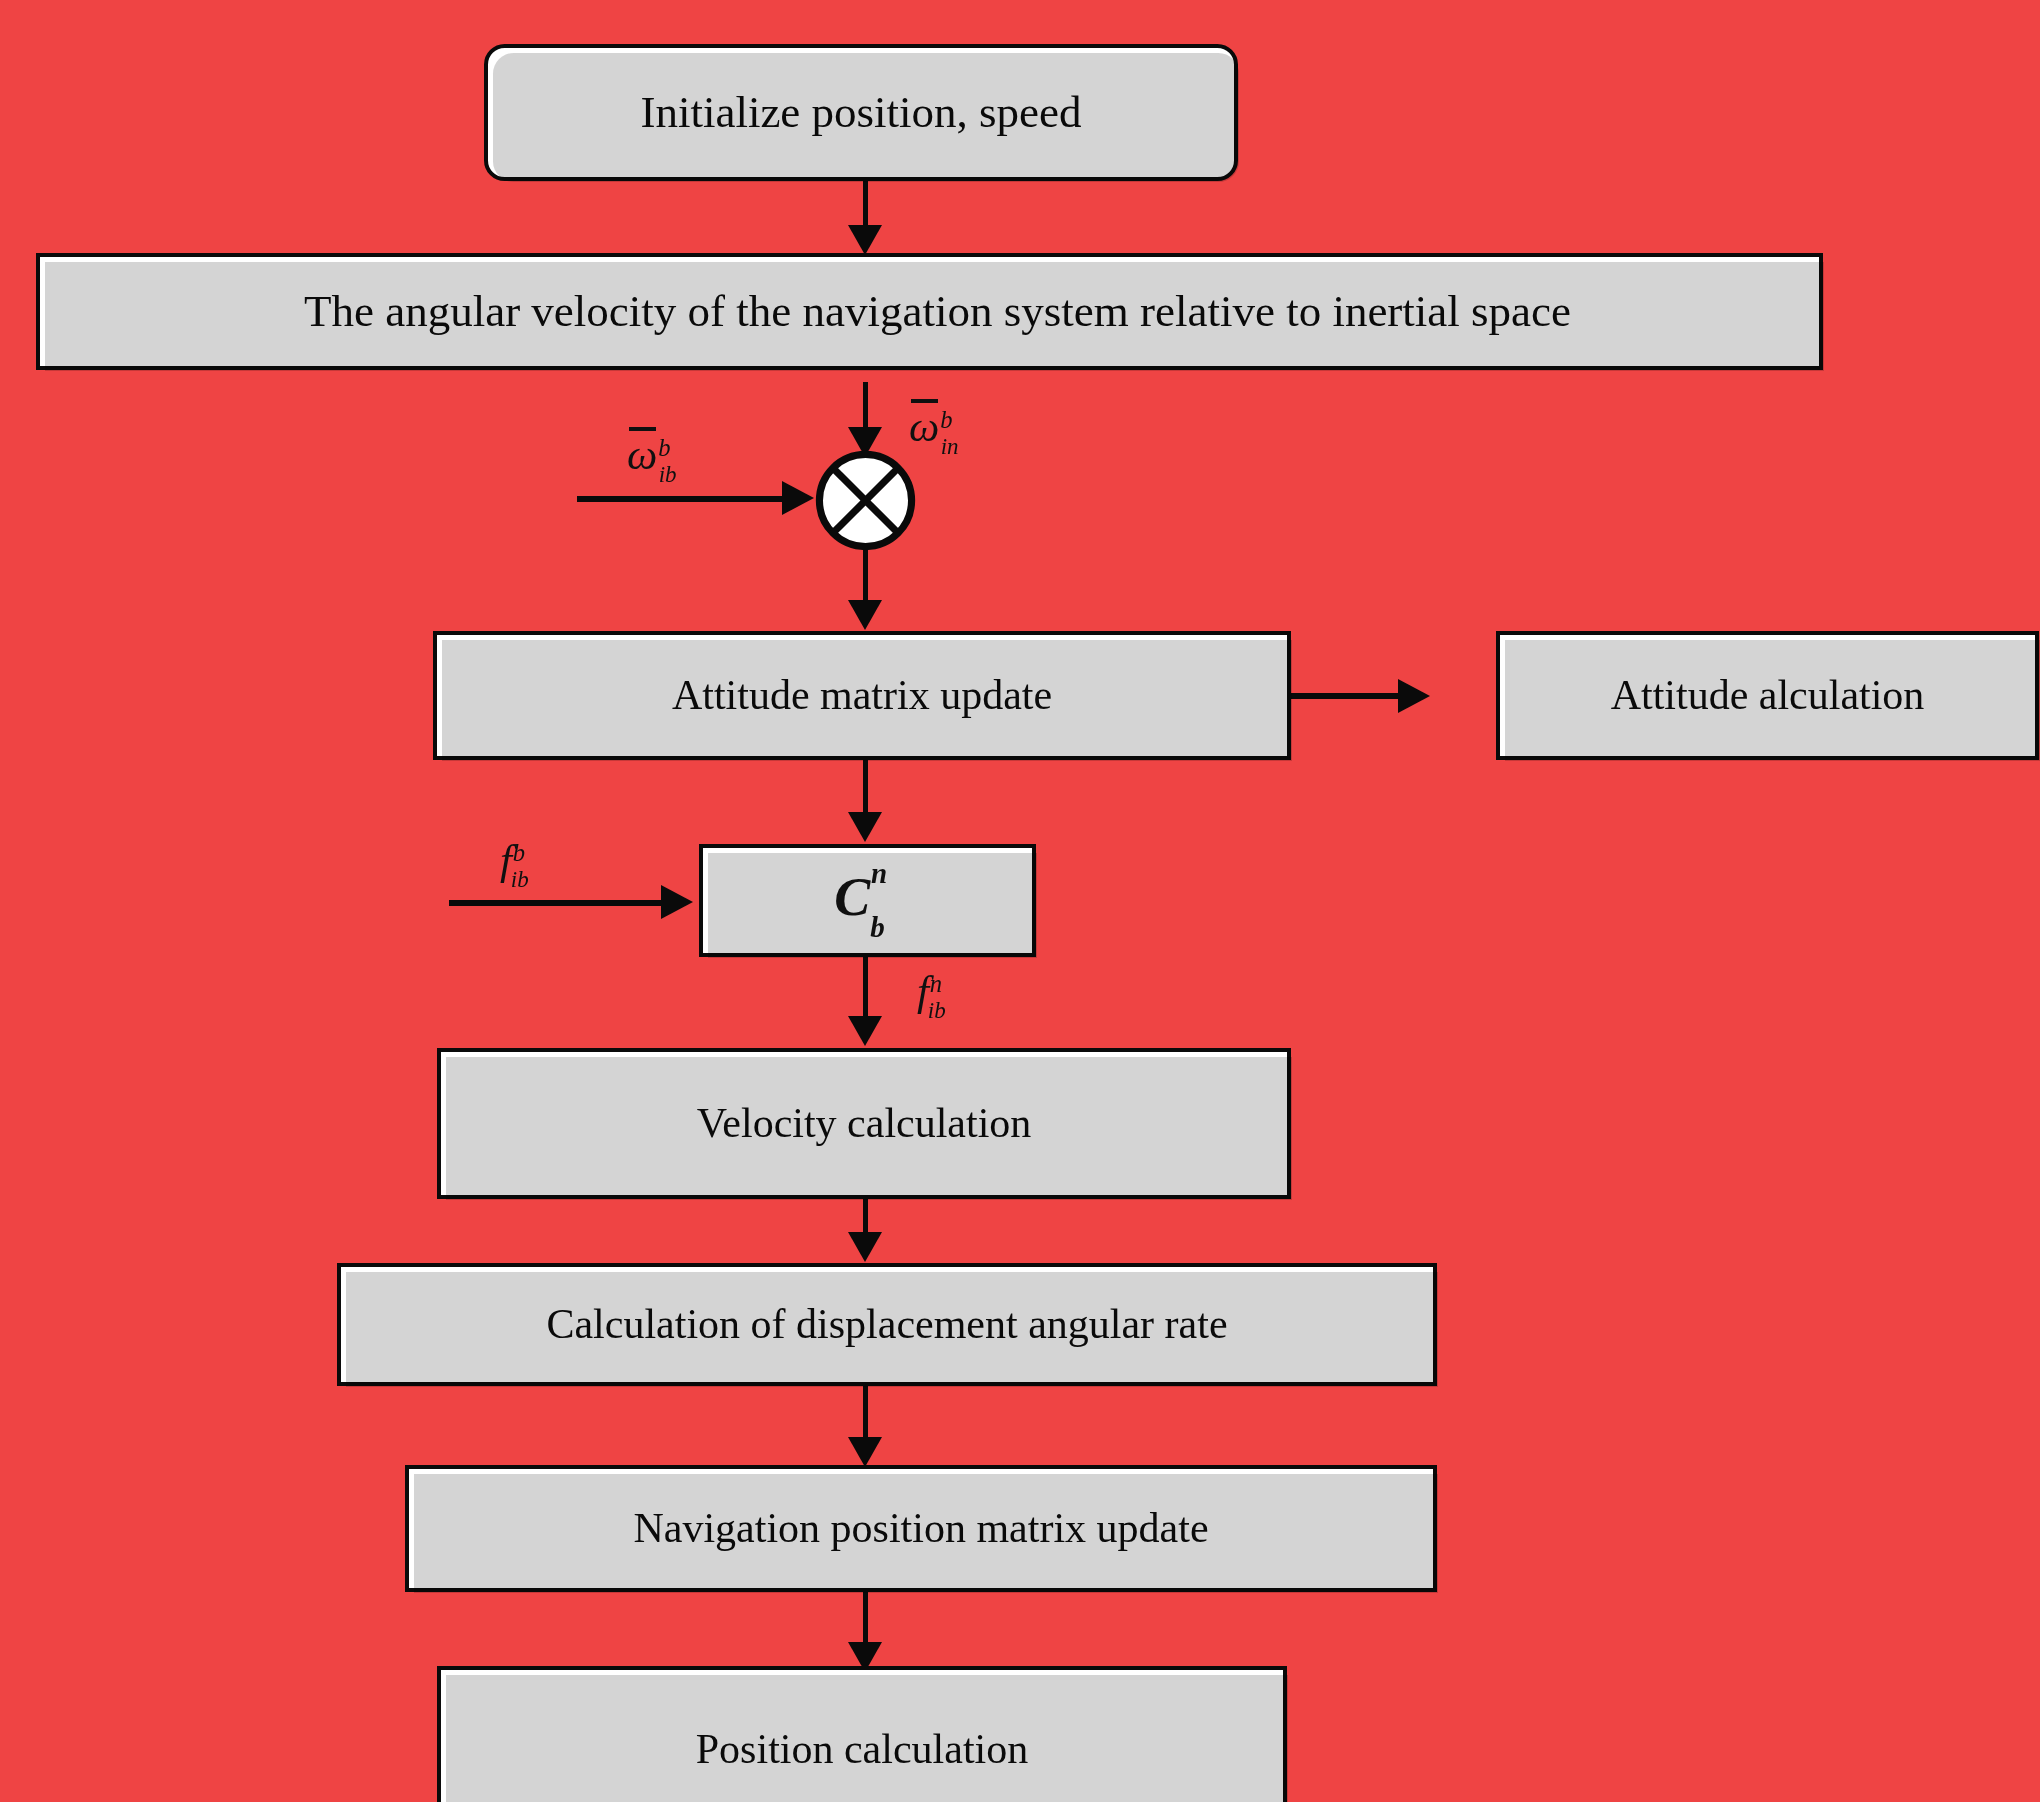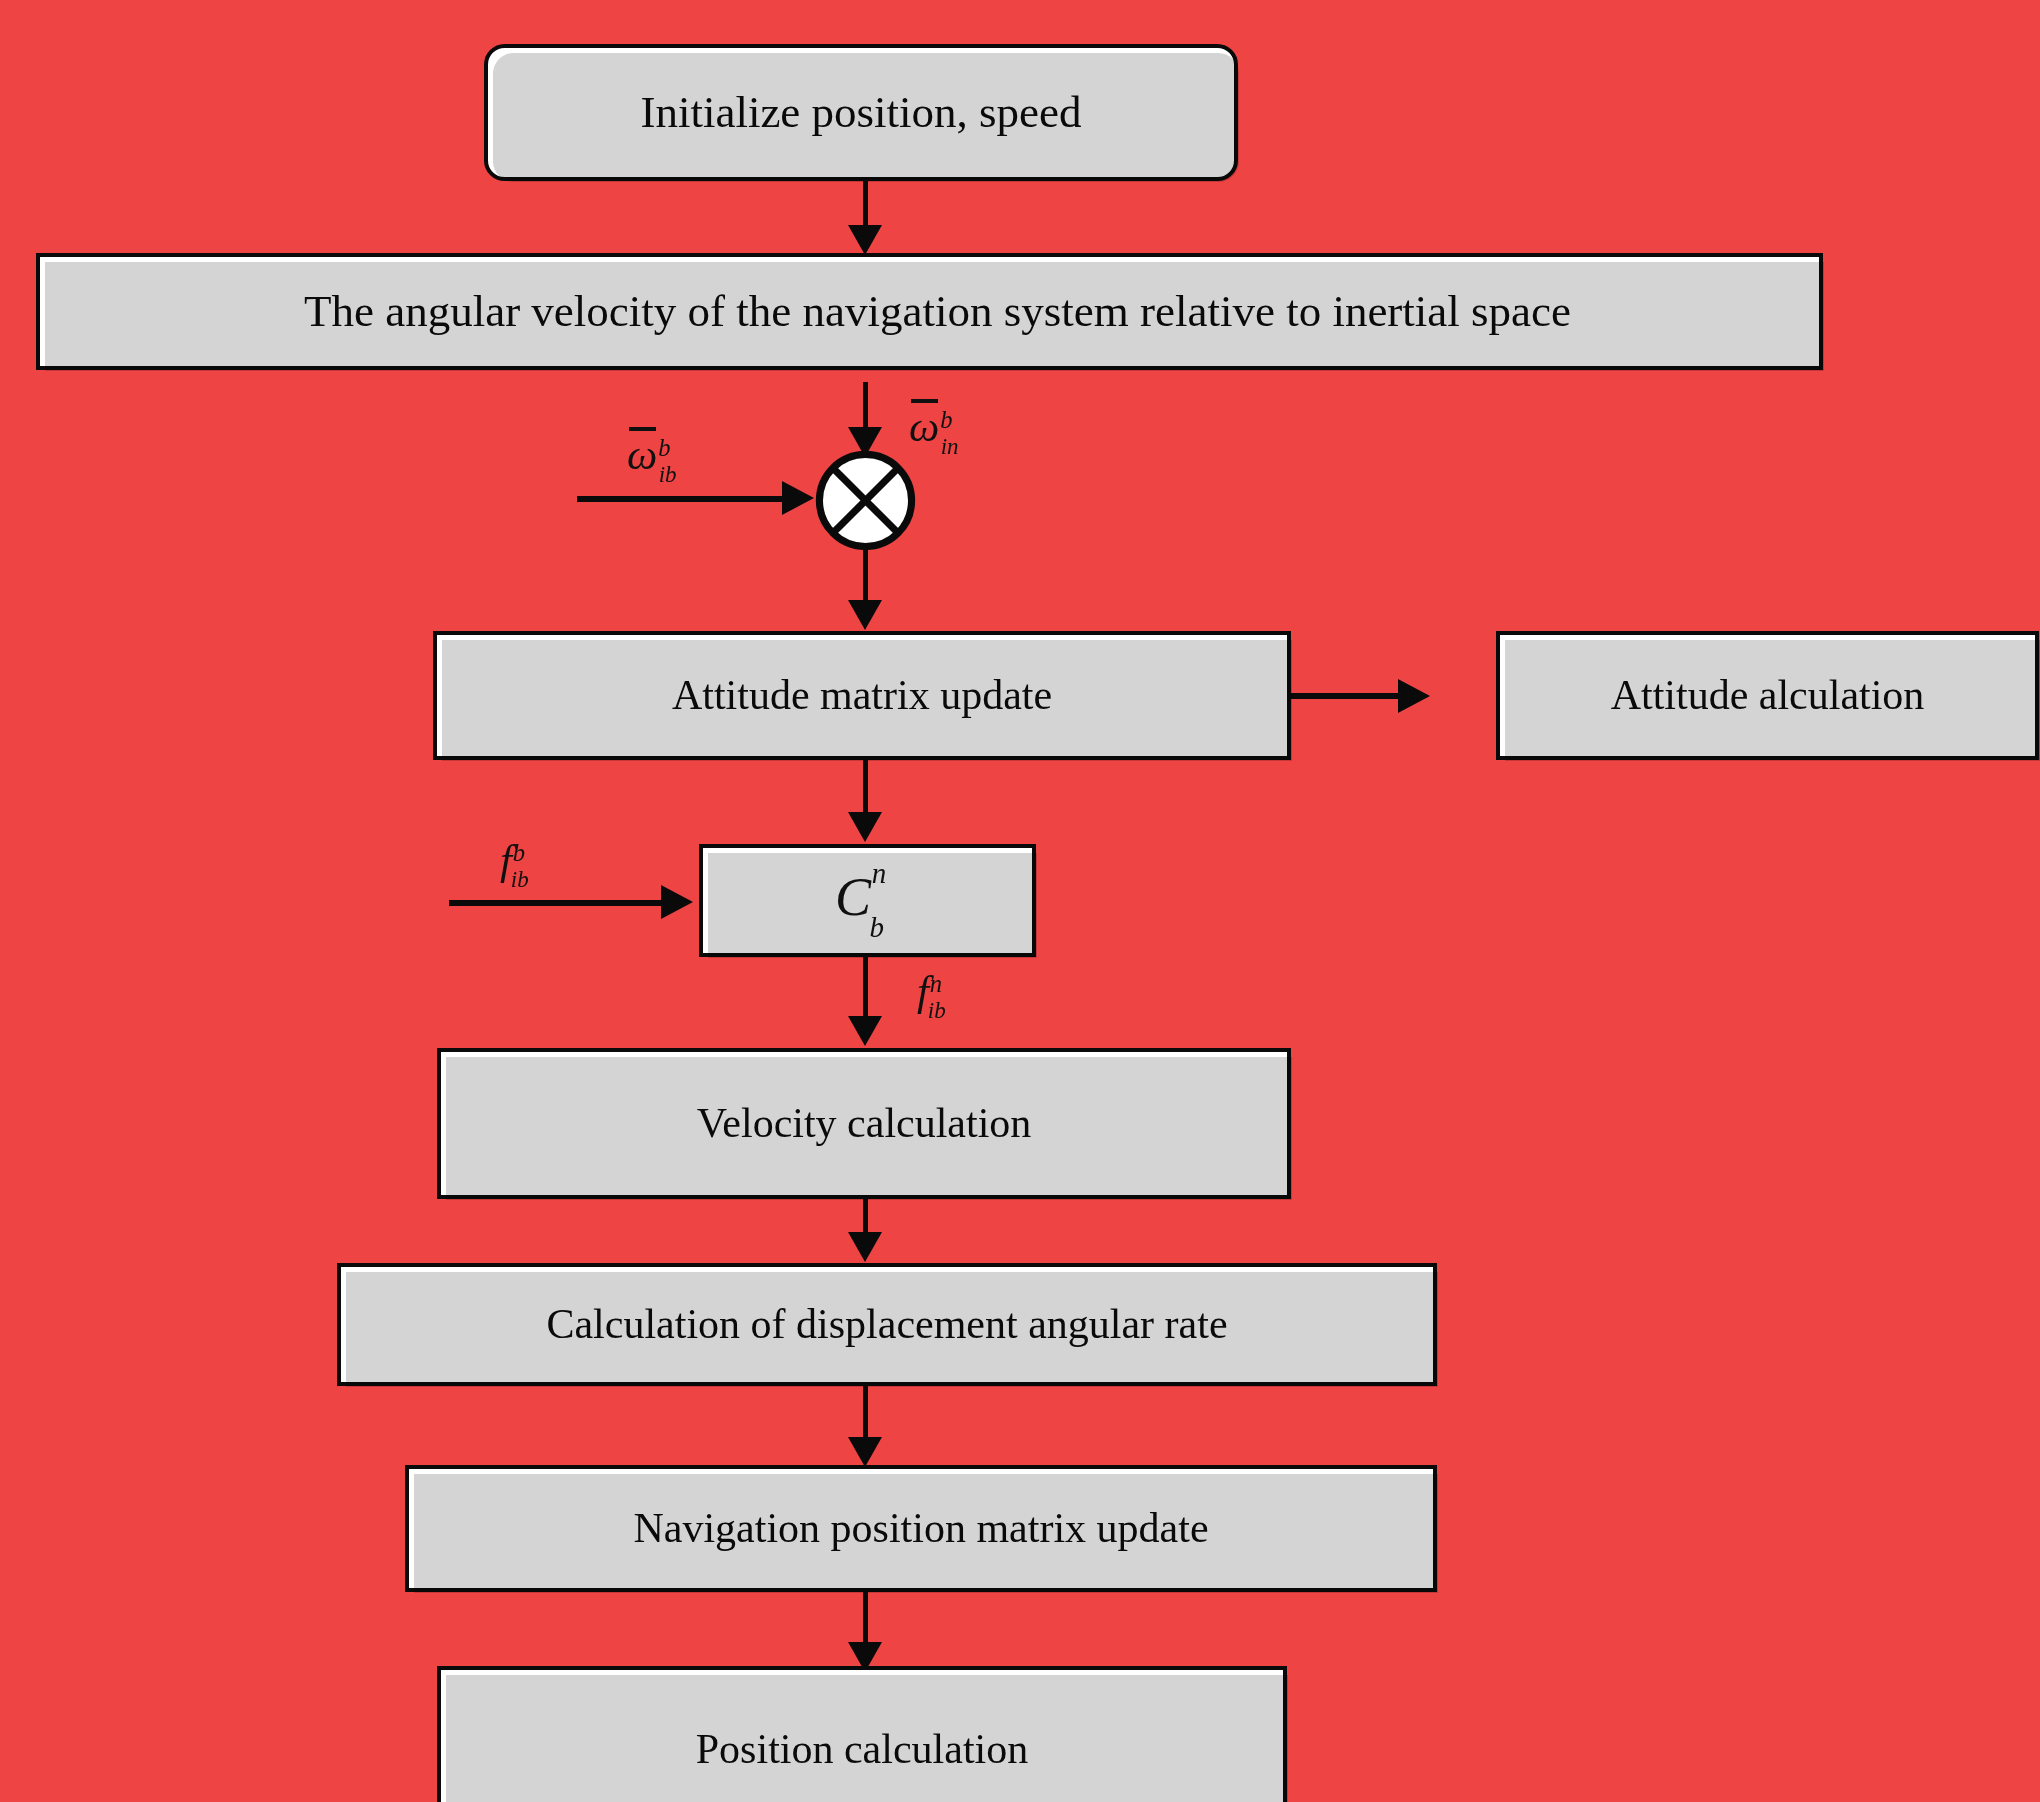--- a/index.html
+++ b/index.html
@@ -199,21 +199,21 @@
   <div class="arrow-down" style="left:848px; top:812px;"></div>
 
   <div class="mathlbl tight" style="left:500px; top:838px;">
     <span class="base">f</span><span class="sup">b</span><span class="sub">ib</span>
   </div>
 
   <div class="hline" style="left:449px; top:900px; width:214px;"></div>
   <div class="arrow-right" style="left:661px; top:885px;"></div>
 
   <div class="node" style="left:699px; top:844px; width:337px; height:113px;">
-    <span class="mathlbl cmat" style="position:relative;">
+    <span class="mathlbl cmat" style="position:relative;font-weight:bold;">
       <span class="base" style="font-size:54px;">C</span><span class="sup">n</span><span class="sub">b</span>
     </span>
   </div>
 
   <div class="vline" style="left:863px; top:957px; width:4.8px; height:62px;"></div>
   <div class="arrow-down" style="left:848px; top:1016px;"></div>
 
   <div class="mathlbl tight" style="left:917px; top:969px;">
     <span class="base">f</span><span class="sup">n</span><span class="sub">ib</span>
   </div>

